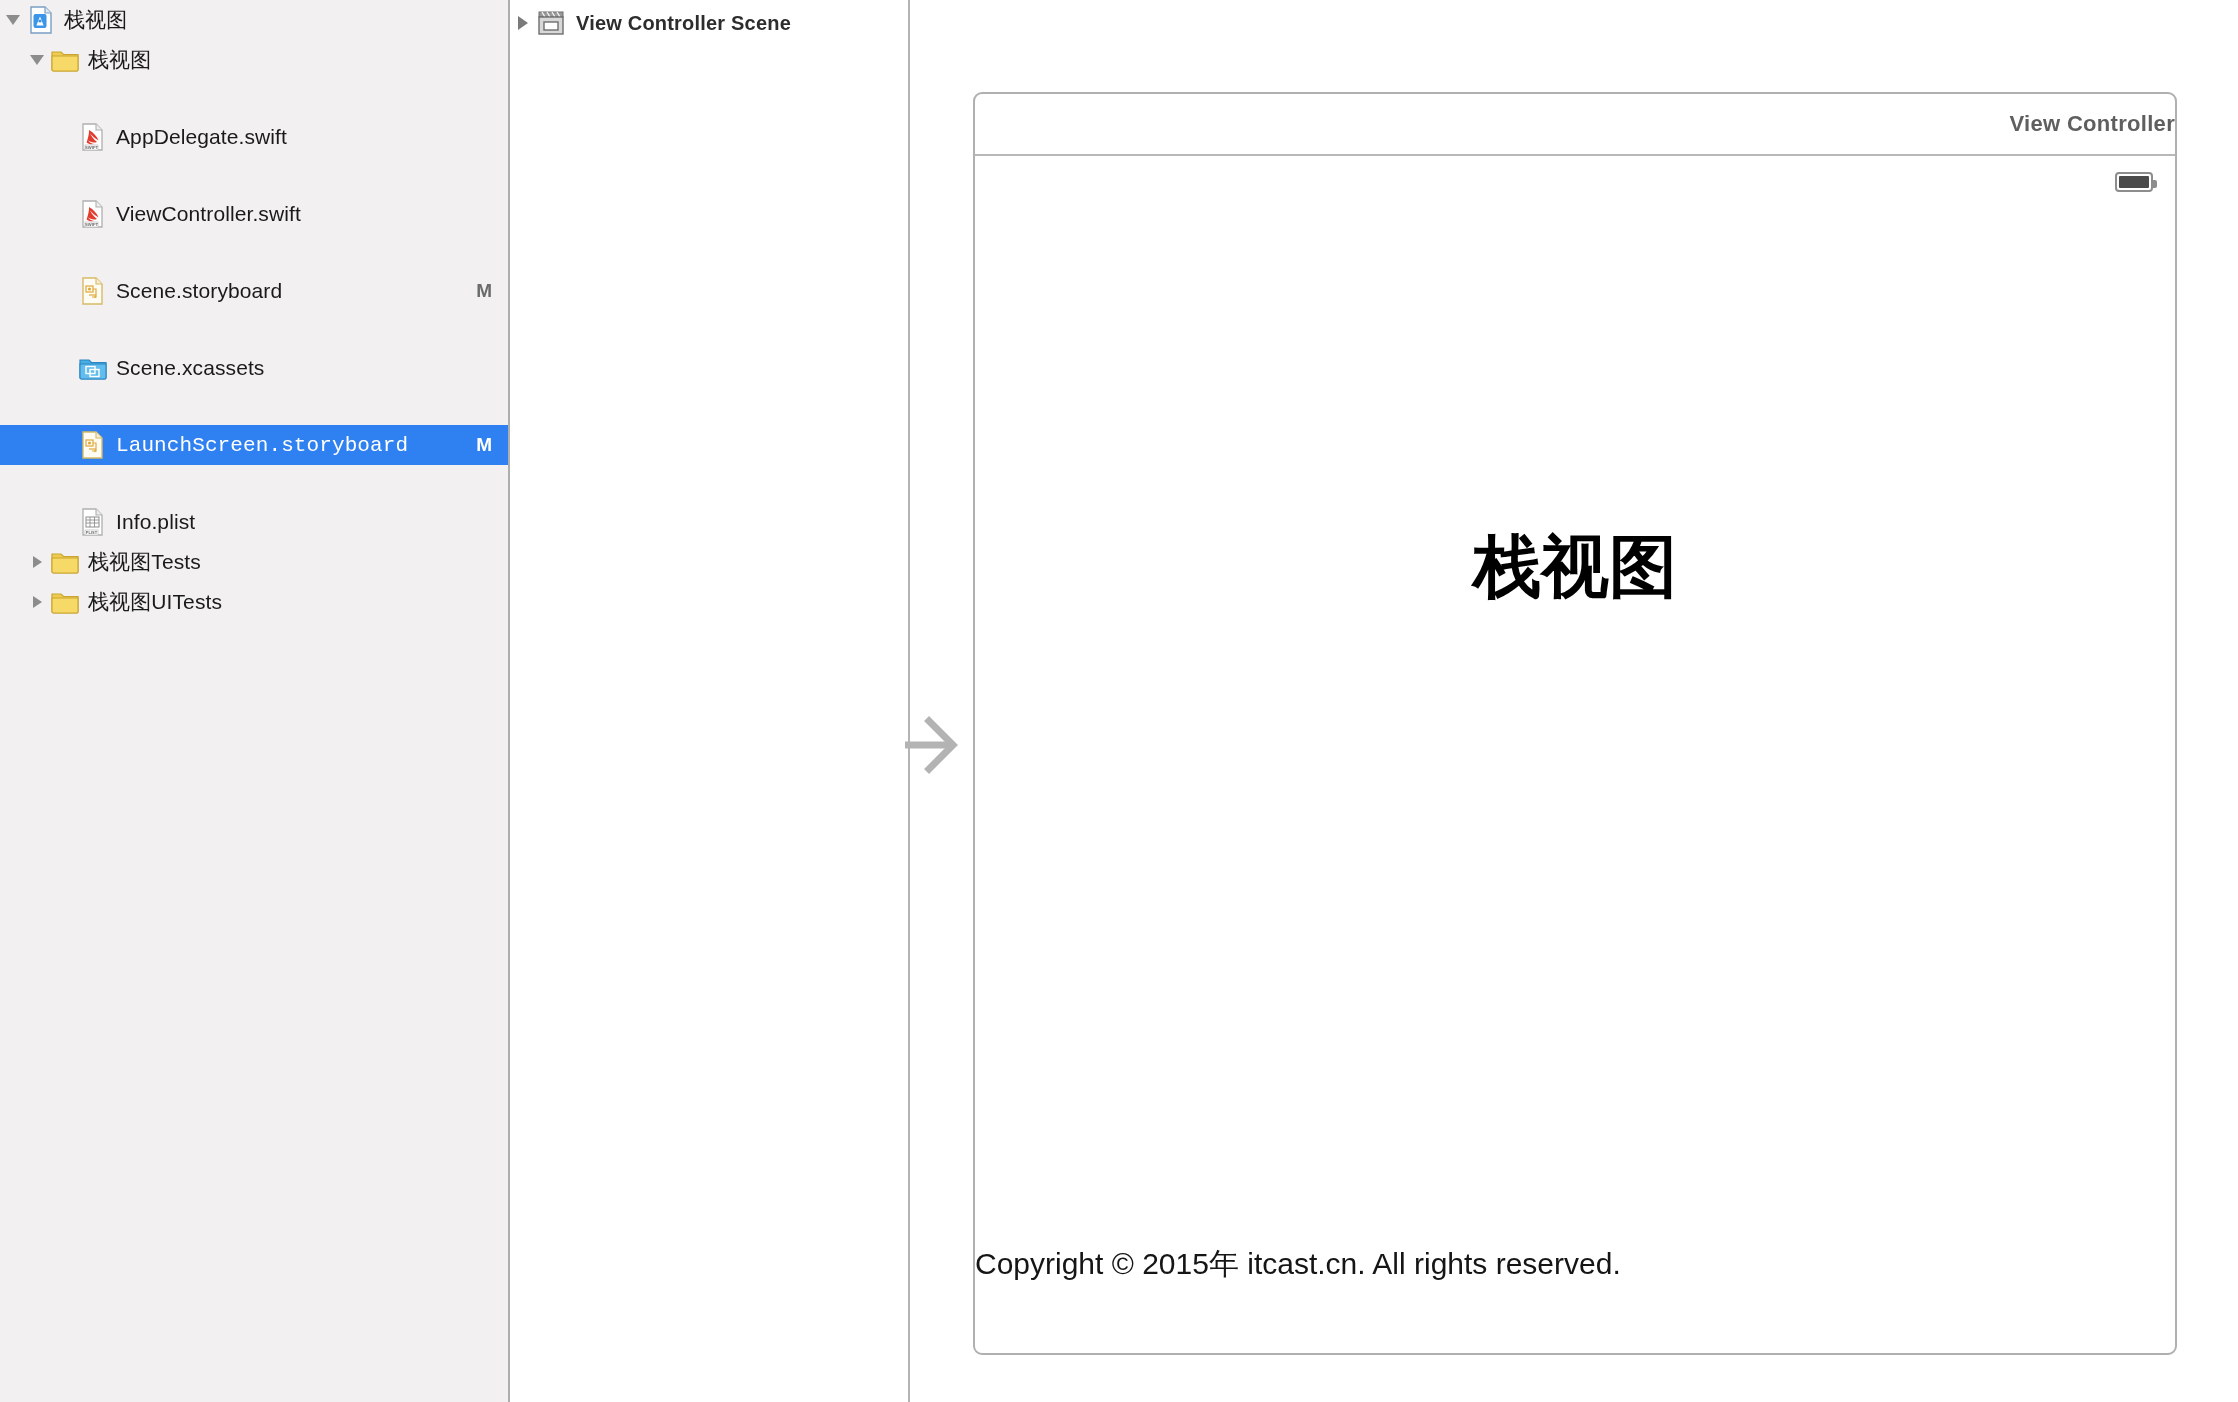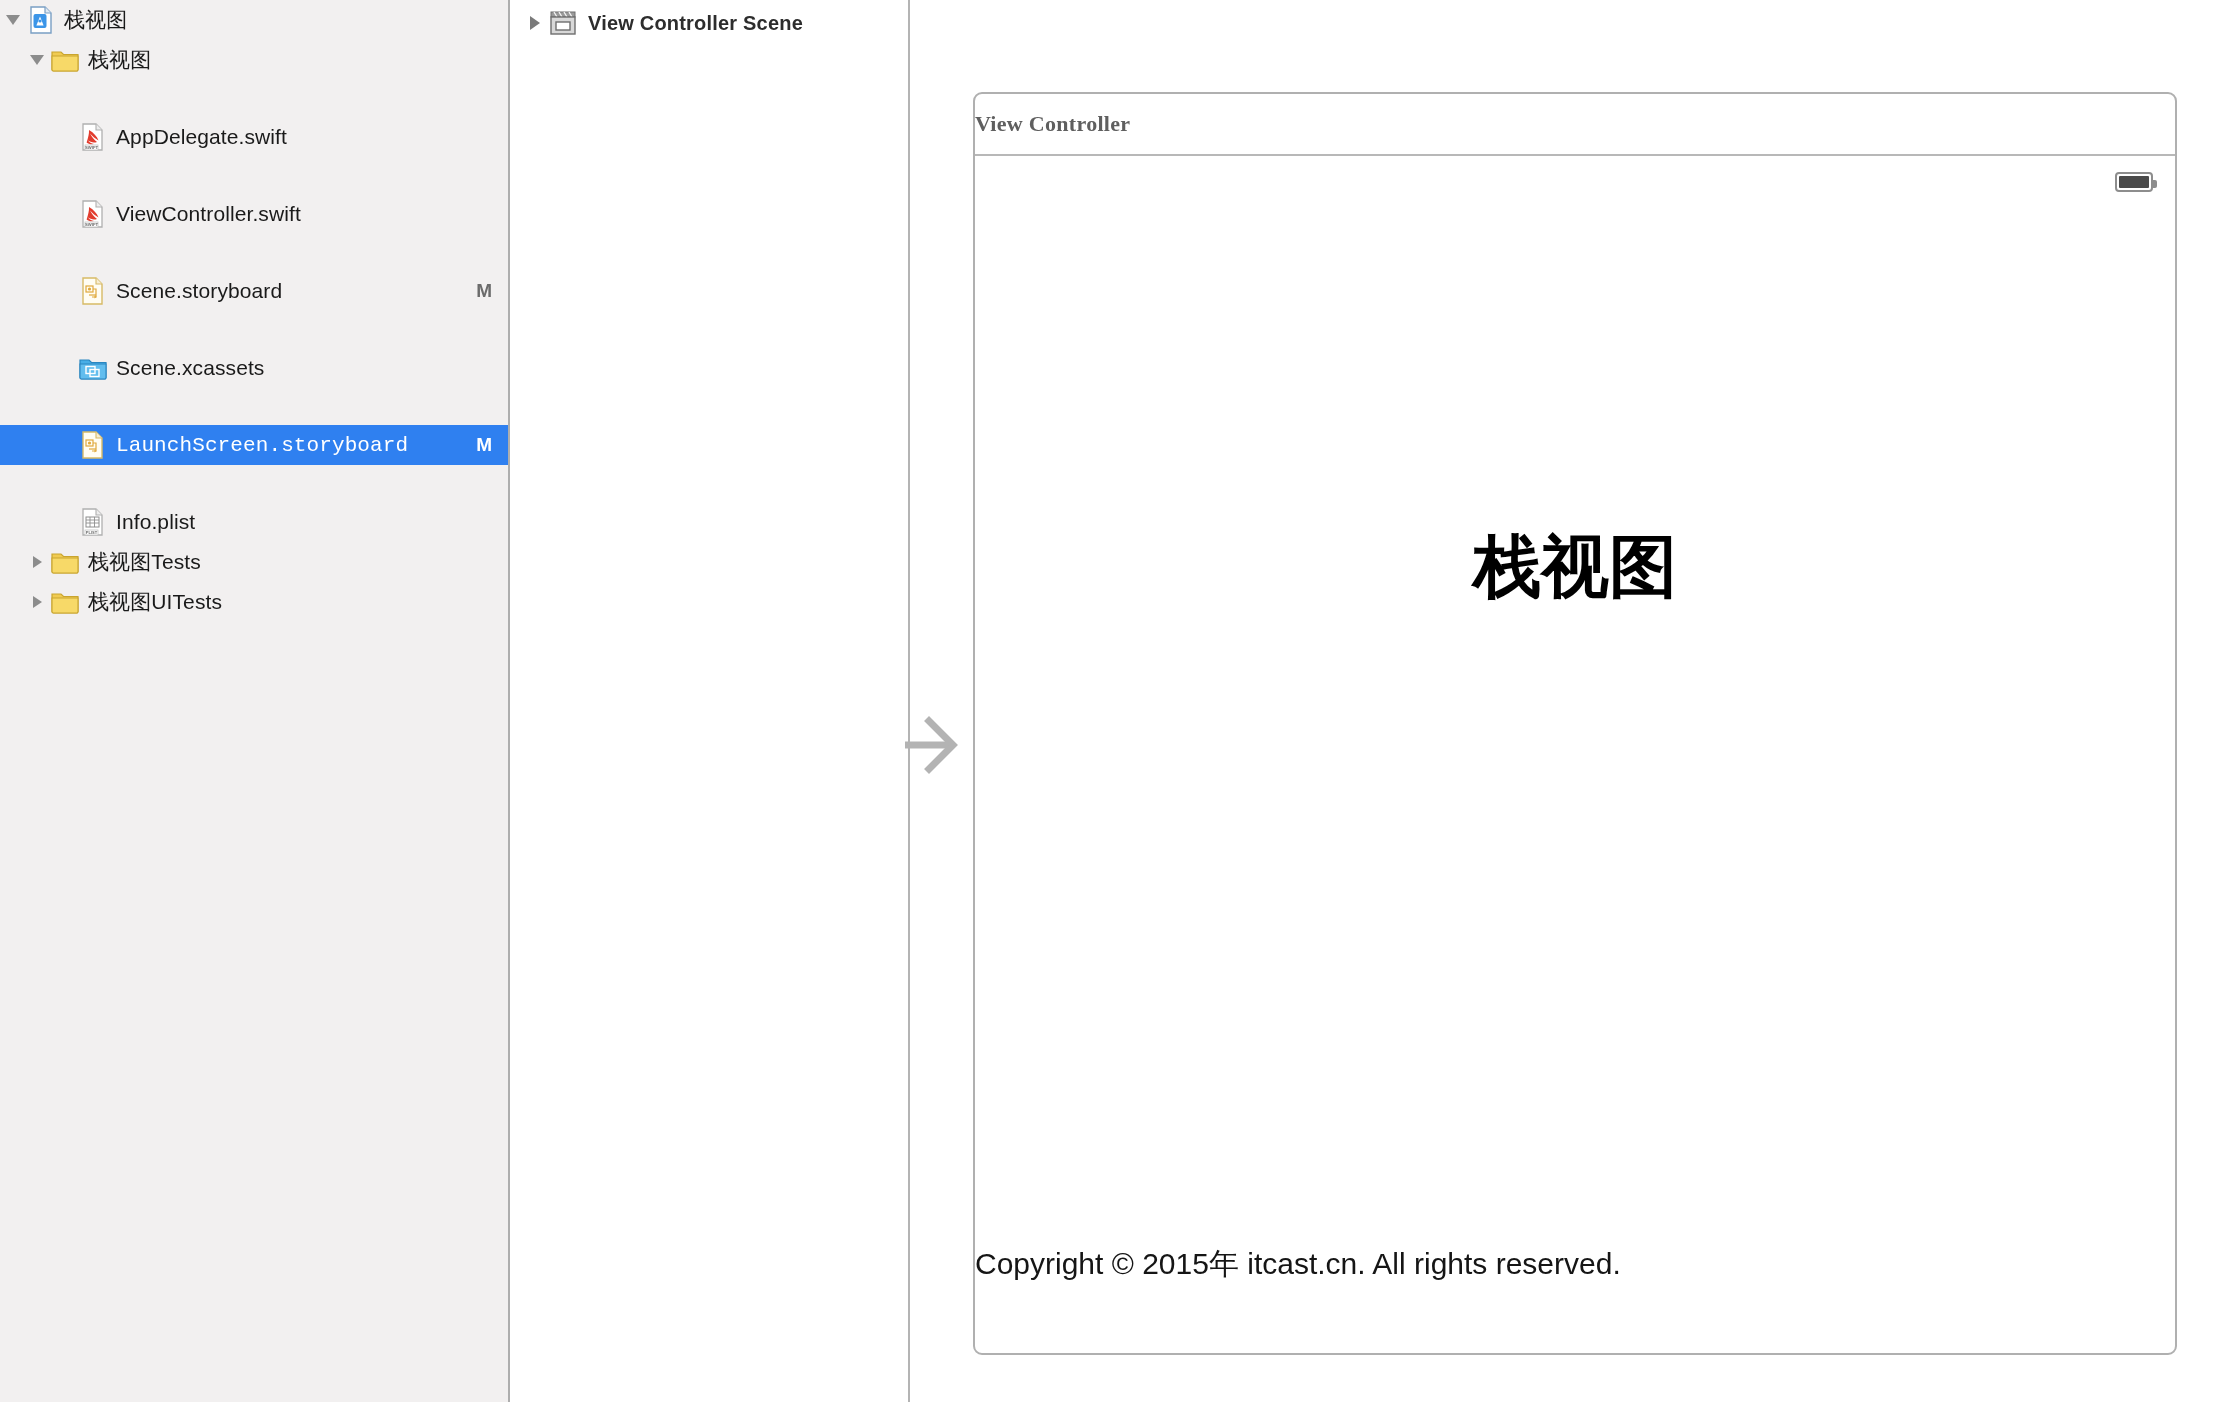--- a/index.html
+++ b/index.html
@@ -68,21 +68,21 @@
   .ic { width: 30px; height: 30px; display: block; }
 
   
   .outline {
     width: 400px; height: 1402px;
     background: #ffffff;
     border-right: 2px solid #b4b4b4;
     position: relative;
   }
   .outline-row {
-    height: 46px; display: flex; align-items: center; padding-left: 12px; text-align: right;
+    height: 46px; display: flex; align-items: center; padding-left: 0; text-align: right;
   }
   .outline-label {
     font-size: 20px; font-weight: bold; color: #2d2d2d; letter-spacing: .2px;
   }
   .outline-twisty { width: 26px; display: flex; align-items: center; justify-content: center; }
   .outline-twisty i {
     width: 0; height: 0;
     border-left: 10px solid #7a7a7a;
     border-top: 7px solid transparent;
     border-bottom: 7px solid transparent;
@@ -102,21 +102,21 @@
     position: absolute;
     left: 63px; top: 92px;
     width: 1204px; height: 1263px;
     background: #ffffff;
     border: 2px solid #b0b0b0;
     border-radius: 9px;
   }
   .scene-titlebar {
     height: 62px;
     border-bottom: 2px solid #b8b8b8;
-    display: flex; align-items: center; justify-content: flex-start; font-family: Liberation Serif, serif;
+    display: flex; align-items: center; justify-content: flex-end;
   }
   .scene-title {
     font-size: 22px; font-weight: bold; color: #5f5f5f; letter-spacing: .3px;
   }
   .scene-body { position: relative; height: calc(100% - 62px); }
 
   .statusbar {
     position: absolute; top: 0; left: 0; right: 0; height: 52px;
   }
   .battery {

